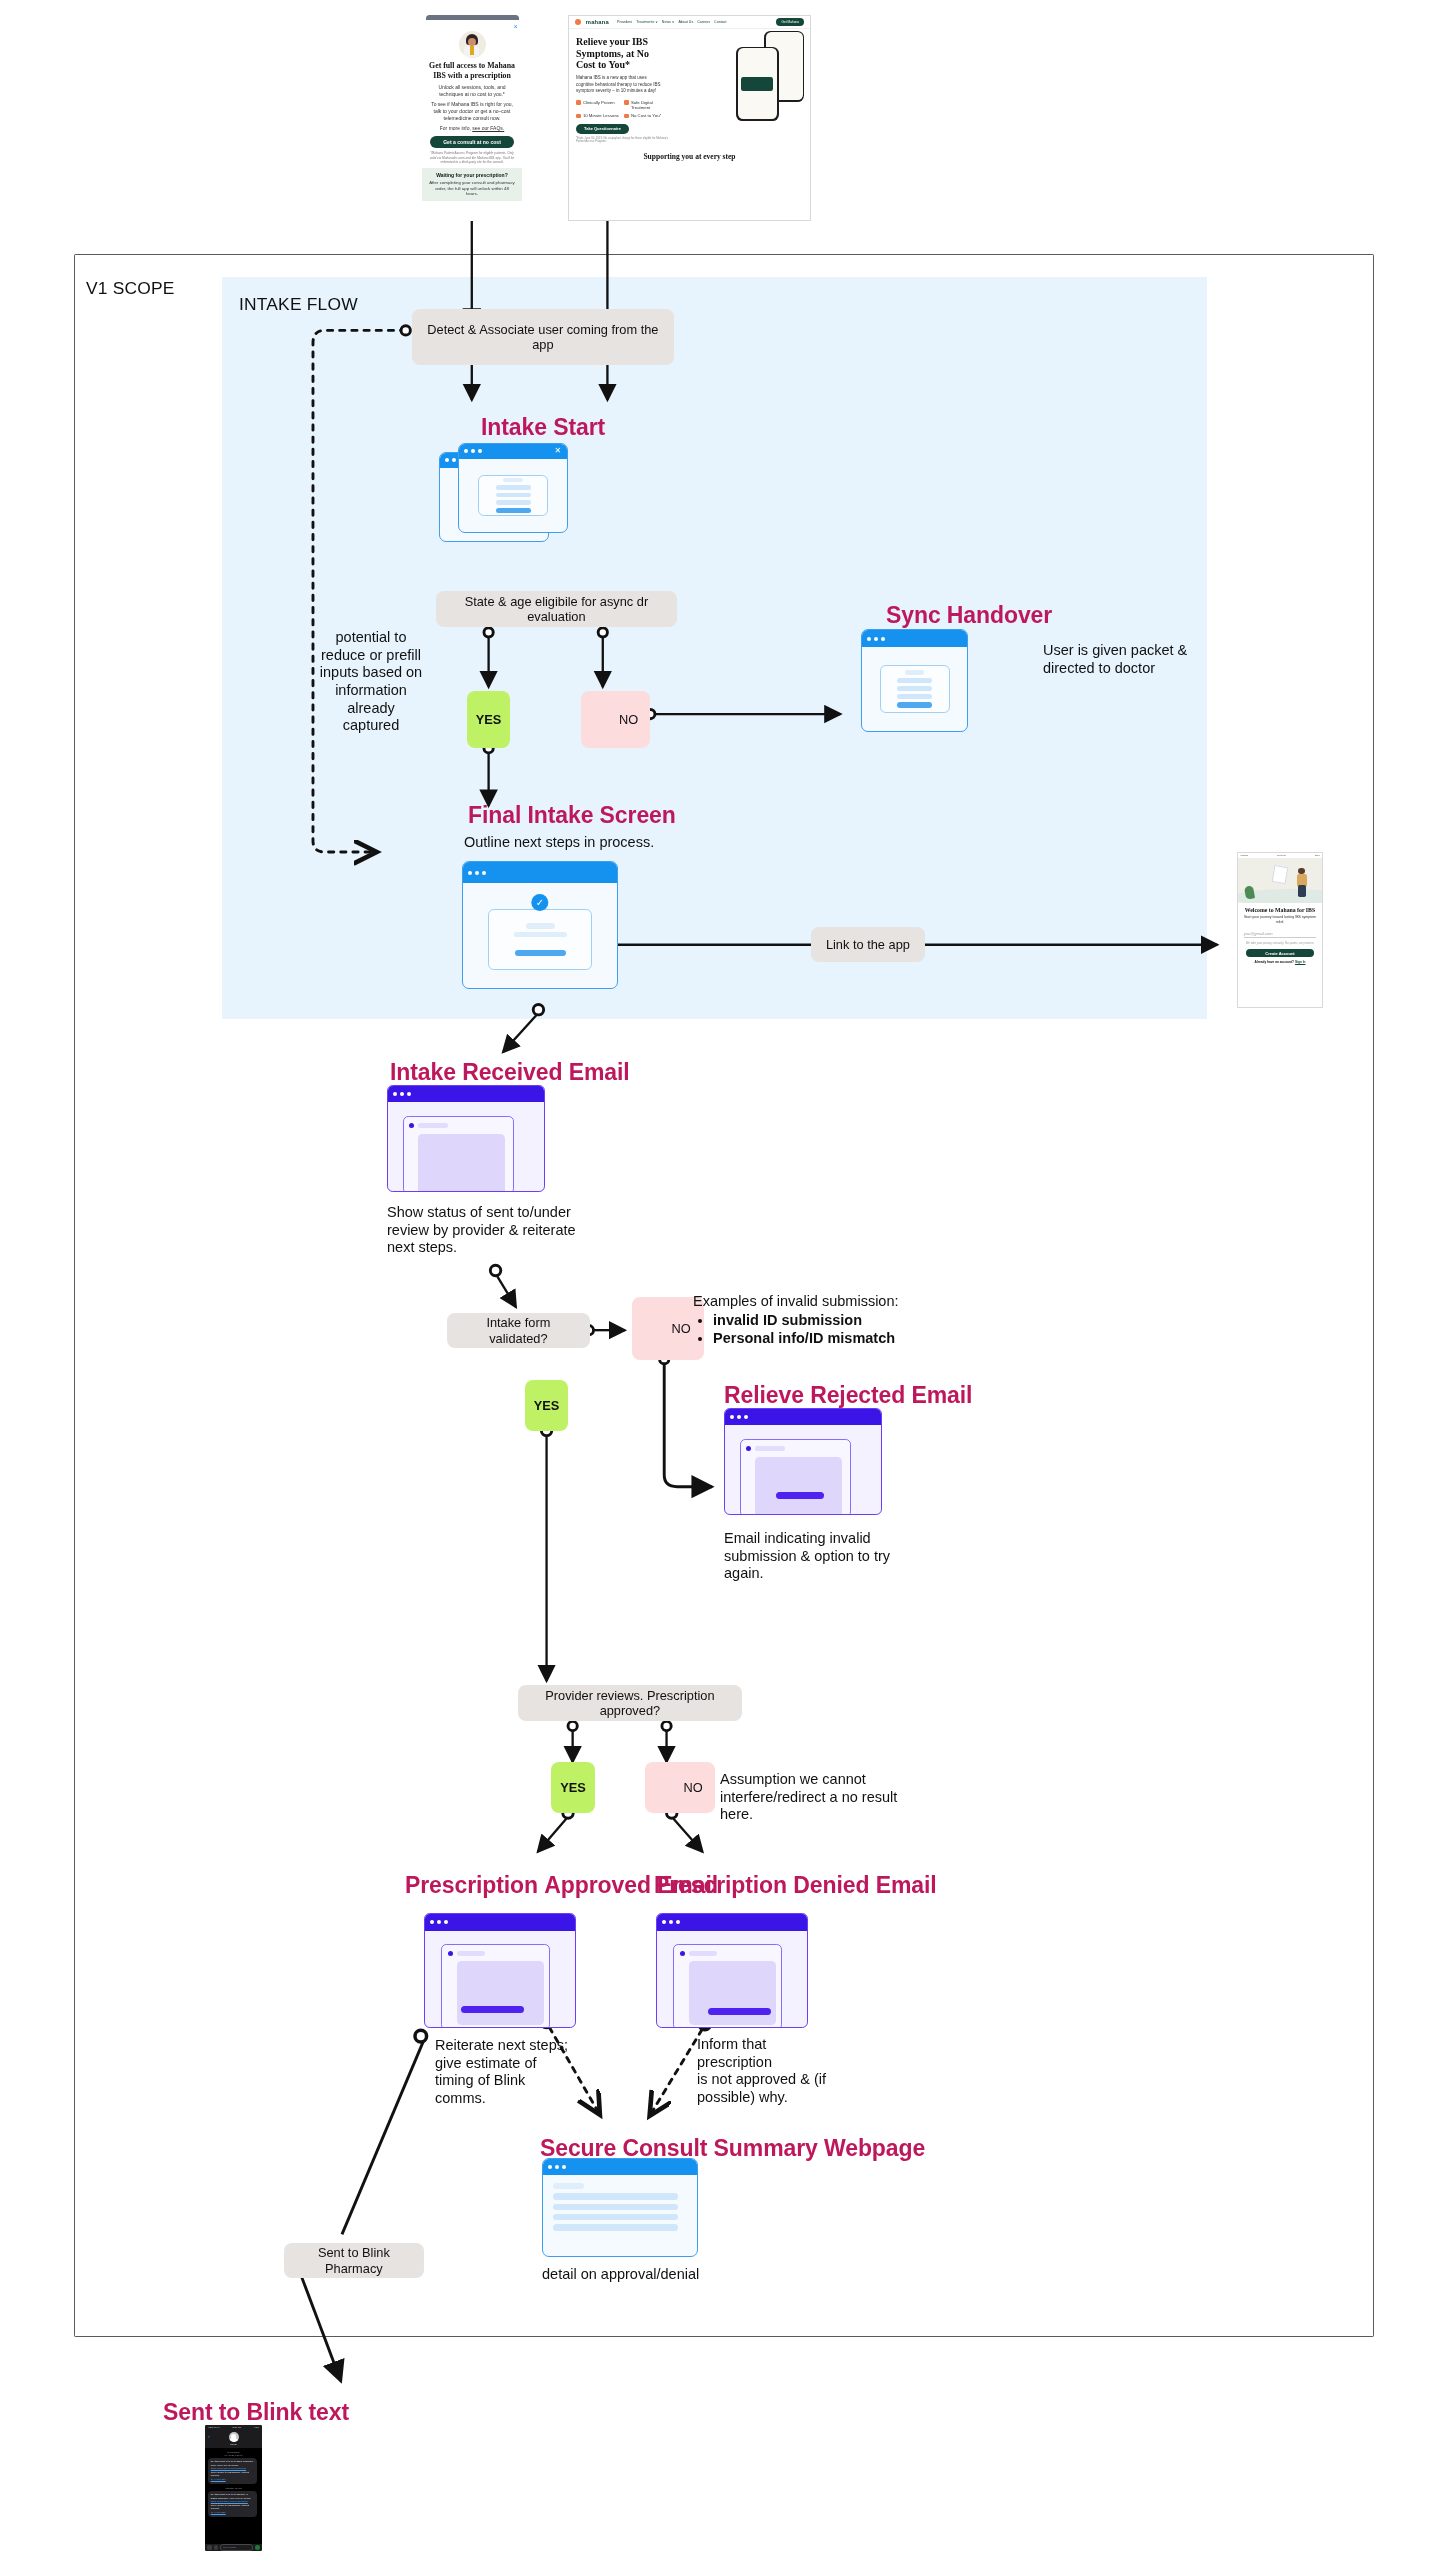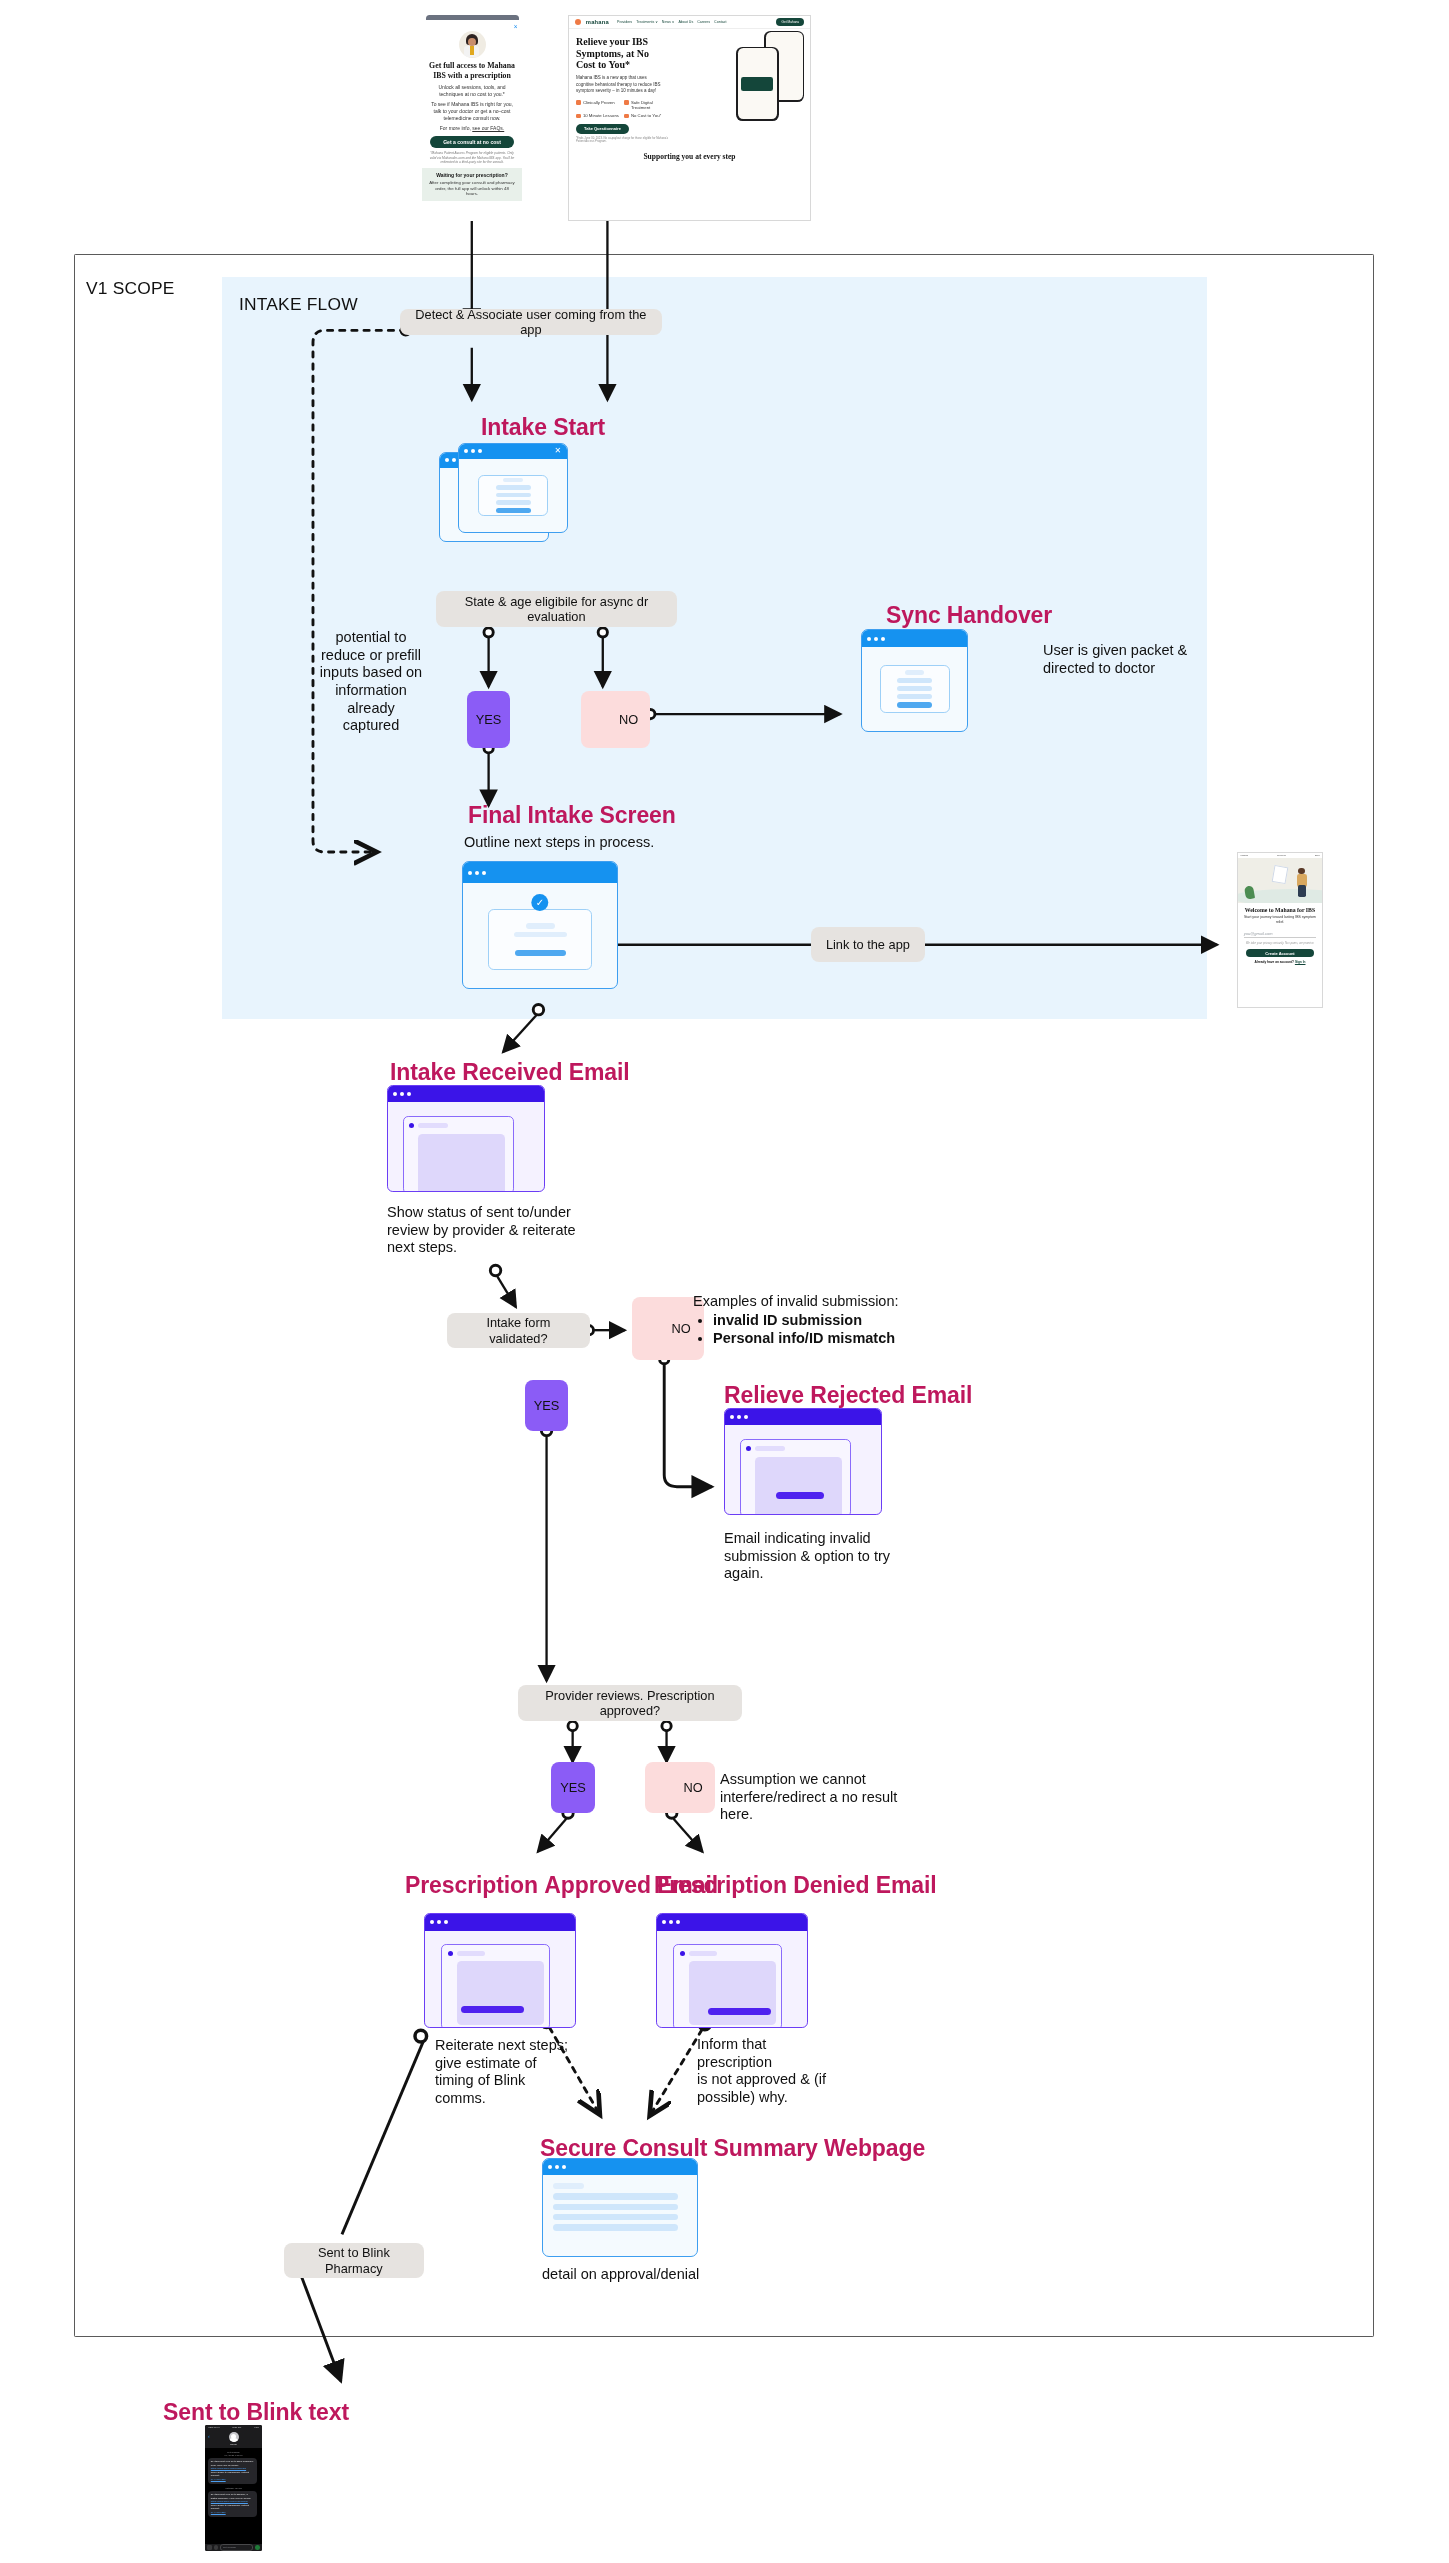--- a/index.html
+++ b/index.html
@@ -13,21 +13,21 @@
   .scope-label{font-size:17.4px;color:#111;letter-spacing:0.2px;}
   .flow-panel{background:#e8f4fd;}
   .flow-label{font-size:17.4px;color:#111;letter-spacing:0.2px;}
 
   
   .pill{background:#e6e3e0;border-radius:8px;display:flex;align-items:center;justify-content:center;
         text-align:center;font-size:12.8px;color:#111;padding:0 10.4px;line-height:1.2;}
 
   
   .chip{border-radius:8px;display:flex;align-items:center;justify-content:center;font-size:12.8px;color:#111;}
-  .chip.yes{background:#8b5cf6;}
+  .chip.yes{background:#bef264;font-weight:bold;}
   .chip.no{background:#fcdcdc;padding-left:26px;}
 
   
   .title{font-size:23px;font-weight:700;color:#be185d;white-space:nowrap;letter-spacing:-0.1px;}
   .title b{font-weight:800;}
   .subtitle{font-size:14.5px;color:#111;white-space:nowrap;}
   .note{font-size:14.5px;color:#111;line-height:1.22;}
   .note ul{margin:1.2px 0 0 0;padding-left:20px;font-weight:bold;}
   .note li{margin:0;}
 
@@ -286,21 +286,21 @@
         <div class="scr"></div>
       </div>
       <div class="ph" style="left:0;top:16px;width:39px;height:71px;">
         <div class="scr">
             <div class="grn"></div>
           </div>
       </div>
     </div>
   </div>
 
-  <div class="abs pill" style="left:400px;top:309px;width:241px;height:26px;">Detect &amp; Associate user coming from the app</div>
+  <div class="abs pill" style="left:412px;top:309px;width:241px;height:56px;">Detect &amp; Associate user coming from the app</div>
 
   <div class="abs title" style="left:481px;top:414px;">Intake Start</div>
 
   <div class="abs win" style="left:439px;top:452px;width:110px;height:90px;">
     <div class="bar">
       <i class="dot"></i>
         <i class="dot"></i>
         <i class="dot"></i>
     </div>
   </div>

